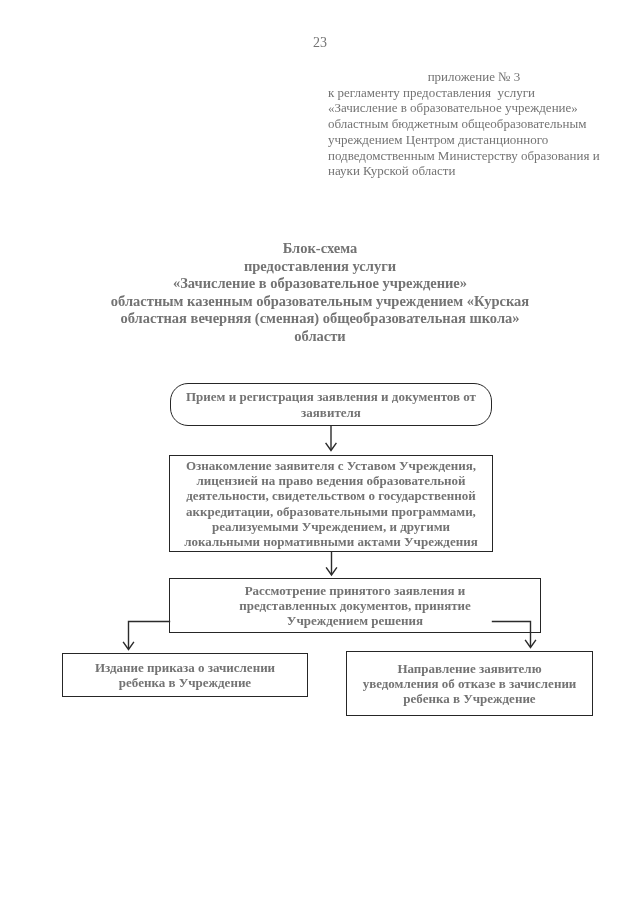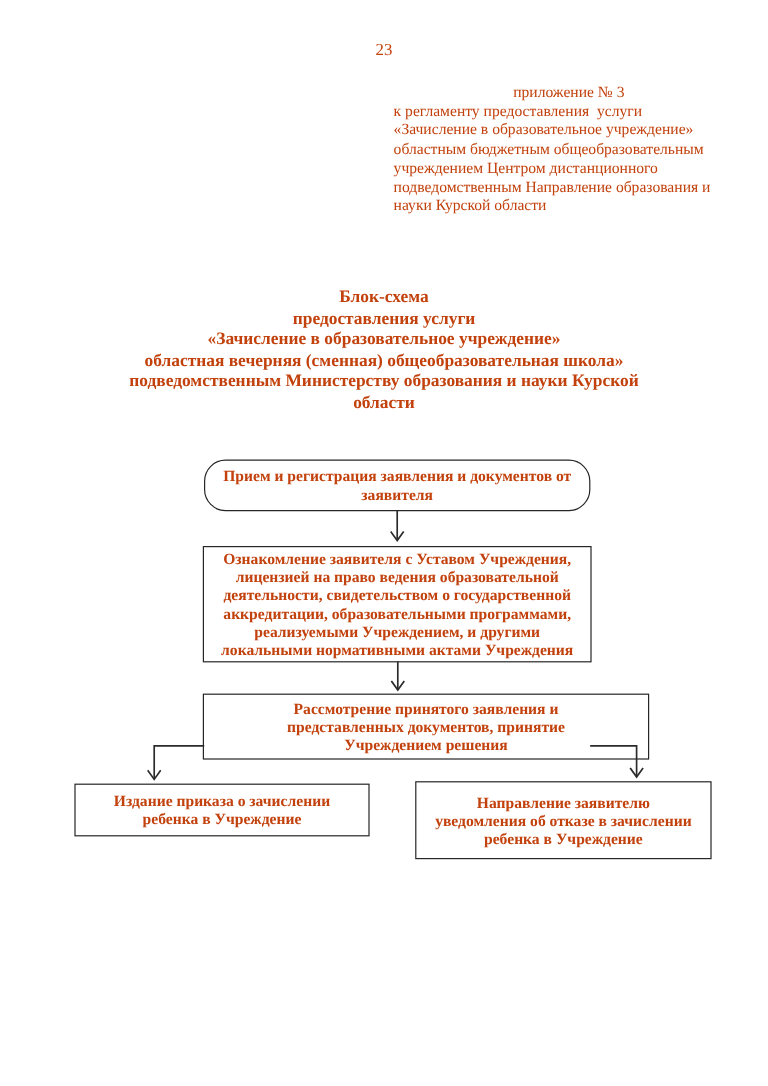--- a/index.html
+++ b/index.html
@@ -1,21 +1,21 @@
 <!DOCTYPE html>
 <html><head>
 <meta charset="utf-8">
 <style>
   html, body { margin: 0; padding: 0; background: #ffffff; }
   .page {
     position: relative;
     width: 640px; height: 905px;
     background: #ffffff;
     font-family: "Liberation Serif", "DejaVu Serif", serif;
-    color: #c2410c;
+    color: #737373;
     overflow: hidden;
   }
   .page-number {
     position: absolute; top: 35px; left: 0; right: 0;
     text-align: center; font-size: 14px;
   }
   .annex {
     position: absolute; left: 328px; top: 69px; width: 292px;
     font-size: 13px; line-height: 15.7px;
   }
@@ -54,30 +54,30 @@
 <div class="page">
 
   <div class="page-number">23</div>
 
   <div class="annex">
     <div class="annex-line centered">приложение № 3</div>
     <div class="annex-line">к регламенту предоставления  услуги</div>
     <div class="annex-line">«Зачисление в образовательное учреждение»</div>
     <div class="annex-line">областным бюджетным общеобразовательным</div>
     <div class="annex-line">учреждением Центром дистанционного</div>
-    <div class="annex-line">подведомственным Направление образования и</div>
+    <div class="annex-line">подведомственным Министерству образования и</div>
     <div class="annex-line">науки Курской области</div>
   </div>
 
   <div class="doc-title">
     <div class="t-line">Блок-схема</div>
     <div class="t-line">предоставления услуги</div>
     <div class="t-line">«Зачисление в образовательное учреждение»</div>
+    <div class="t-line">областным казенным образовательным учреждением «Курская</div>
     <div class="t-line">областная вечерняя (сменная) общеобразовательная школа»</div>
-    <div class="t-line">подведомственным Министерству образования и науки Курской</div>
     <div class="t-line">области</div>
   </div>
 
   <div class="flow-box b1">Прием и регистрация заявления и документов от заявителя</div>
   <div class="flow-box b2">Ознакомление заявителя с Уставом Учреждения, лицензией на право ведения образовательной деятельности, свидетельством о государственной аккредитации, образовательными программами, реализуемыми Учреждением, и другими локальными нормативными актами Учреждения</div>
   <div class="flow-box b3">Рассмотрение принятого заявления и представленных документов, принятие Учреждением решения</div>
   <div class="flow-box b4">Издание приказа о зачислении ребенка в Учреждение</div>
   <div class="flow-box b5">Направление заявителю уведомления об отказе в зачислении ребенка в Учреждение</div>
 
   <svg class="connectors" width="640" height="905" viewBox="0 0 640 905">

